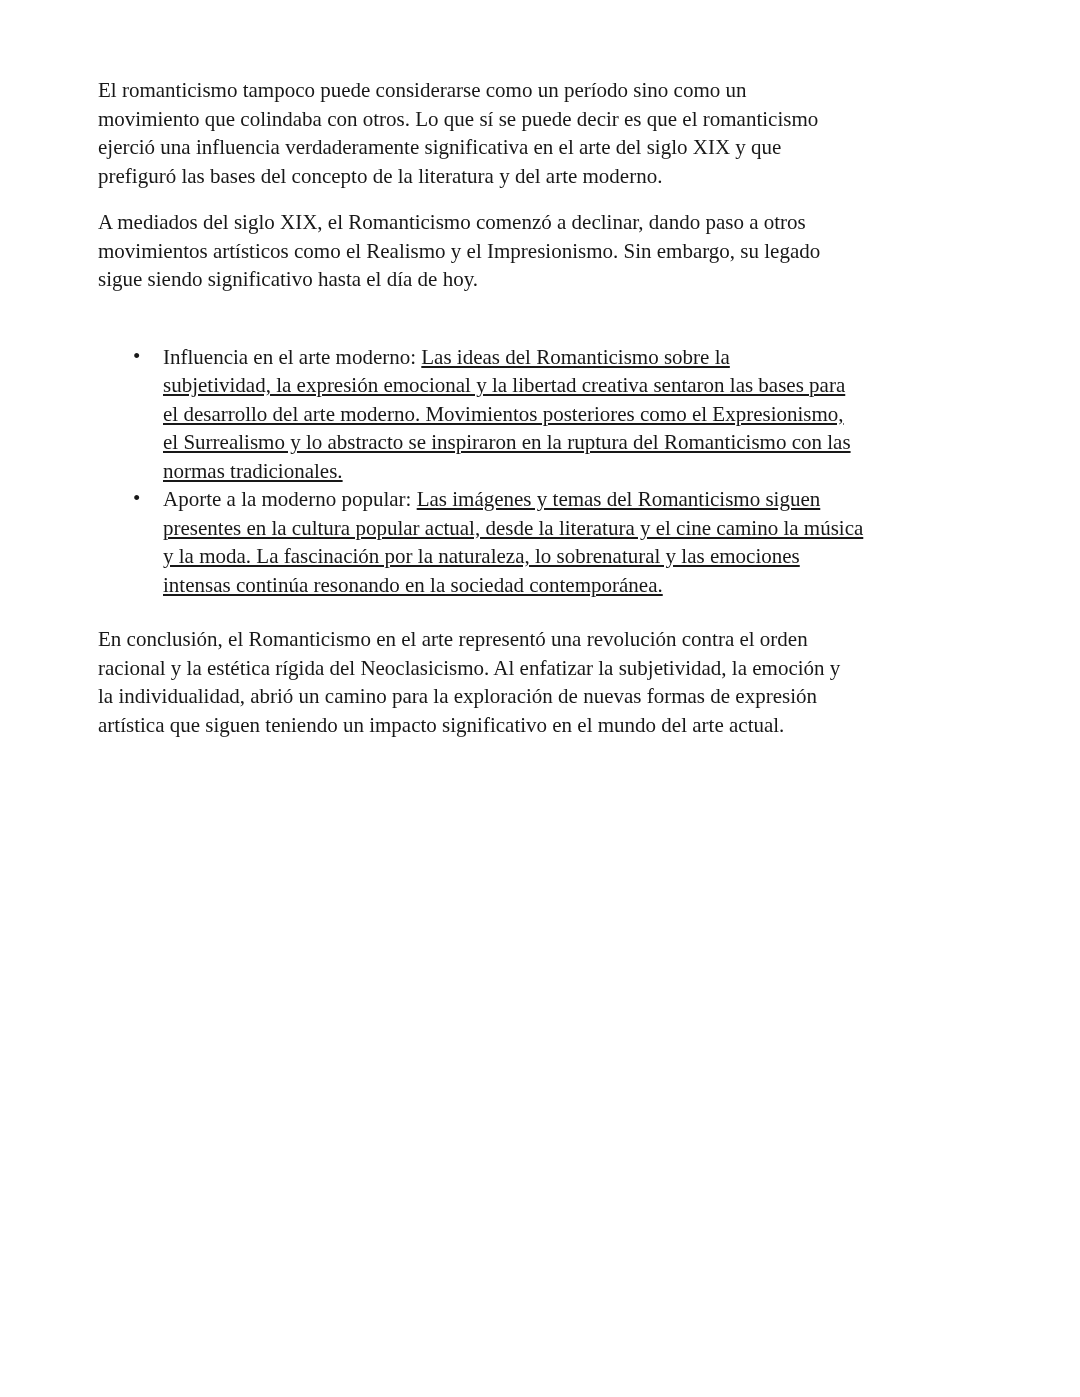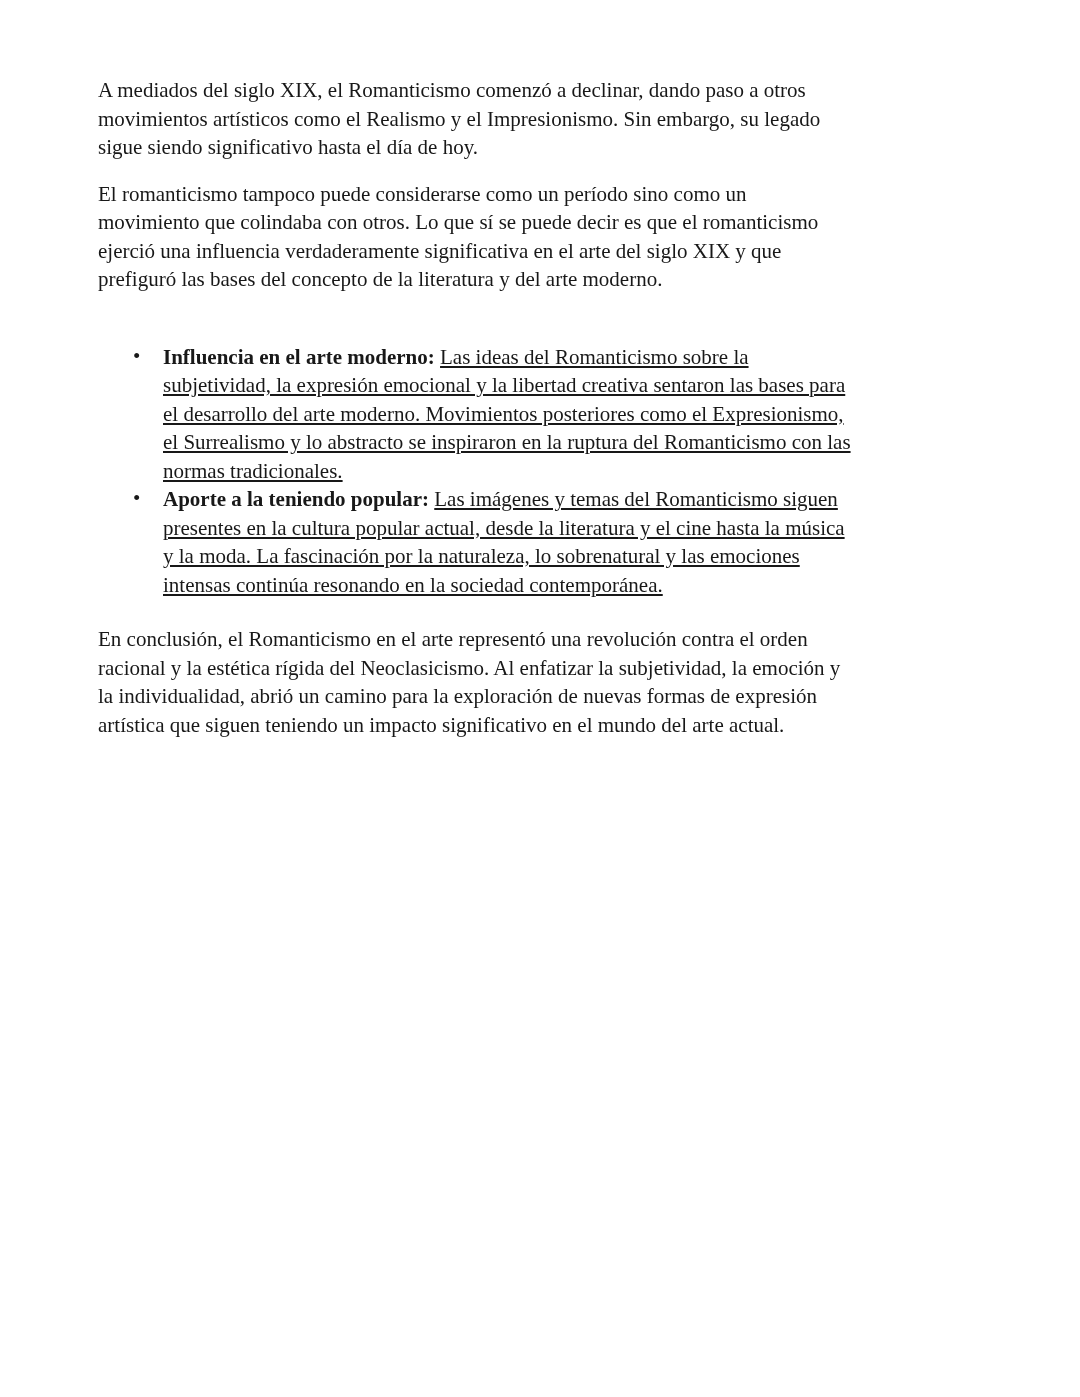--- a/index.html
+++ b/index.html
@@ -42,51 +42,51 @@
     position: relative;
     padding-left: 65px;
     margin: 0;
   }
   .bullet-marker {
     position: absolute;
     left: 35px;
     top: -1px;
   }
   .bullet-lead {
-    font-weight: 700;
+    font-weight: 400;
     text-align: center;
   }
   .bullet-text {
     white-space: pre-line;
     text-decoration: underline;
   }
 </style>
 </head>
 <body>
 
 <div class="page">
   <div class="content">
 
-    <p class="para">A mediados del siglo XIX, el Romanticismo comenzó a declinar, dando paso a otros
-movimientos artísticos como el Realismo y el Impresionismo. Sin embargo, su legado
-sigue siendo significativo hasta el día de hoy.</p>
-
     <p class="para">El romanticismo tampoco puede considerarse como un período sino como un
 movimiento que colindaba con otros. Lo que sí se puede decir es que el romanticismo
 ejerció una influencia verdaderamente significativa en el arte del siglo XIX y que
 prefiguró las bases del concepto de la literatura y del arte moderno.</p>
+
+    <p class="para">A mediados del siglo XIX, el Romanticismo comenzó a declinar, dando paso a otros
+movimientos artísticos como el Realismo y el Impresionismo. Sin embargo, su legado
+sigue siendo significativo hasta el día de hoy.</p>
 
     <ul class="bullet-list">
       <li class="bullet-item"><span class="bullet-marker">•</span><span class="bullet-lead">Influencia en el arte moderno:</span> <span class="bullet-text">Las ideas del Romanticismo sobre la
 subjetividad, la expresión emocional y la libertad creativa sentaron las bases para
 el desarrollo del arte moderno. Movimientos posteriores como el Expresionismo,
 el Surrealismo y lo abstracto se inspiraron en la ruptura del Romanticismo con las
 normas tradicionales.</span></li>
-      <li class="bullet-item"><span class="bullet-marker">•</span><span class="bullet-lead">Aporte a la teniendo popular:</span> <span class="bullet-text">Las imágenes y temas del Romanticismo siguen
-presentes en la cultura popular actual, desde la literatura y el cine hasta la música
+      <li class="bullet-item"><span class="bullet-marker">•</span><span class="bullet-lead">Aporte a la moderno popular:</span> <span class="bullet-text">Las imágenes y temas del Romanticismo siguen
+presentes en la cultura popular actual, desde la literatura y el cine camino la música
 y la moda. La fascinación por la naturaleza, lo sobrenatural y las emociones
 intensas continúa resonando en la sociedad contemporánea.</span></li>
     </ul>
 
     <p class="para">En conclusión, el Romanticismo en el arte representó una revolución contra el orden
 racional y la estética rígida del Neoclasicismo. Al enfatizar la subjetividad, la emoción y
 la individualidad, abrió un camino para la exploración de nuevas formas de expresión
 artística que siguen teniendo un impacto significativo en el mundo del arte actual.</p>
 
   </div>

